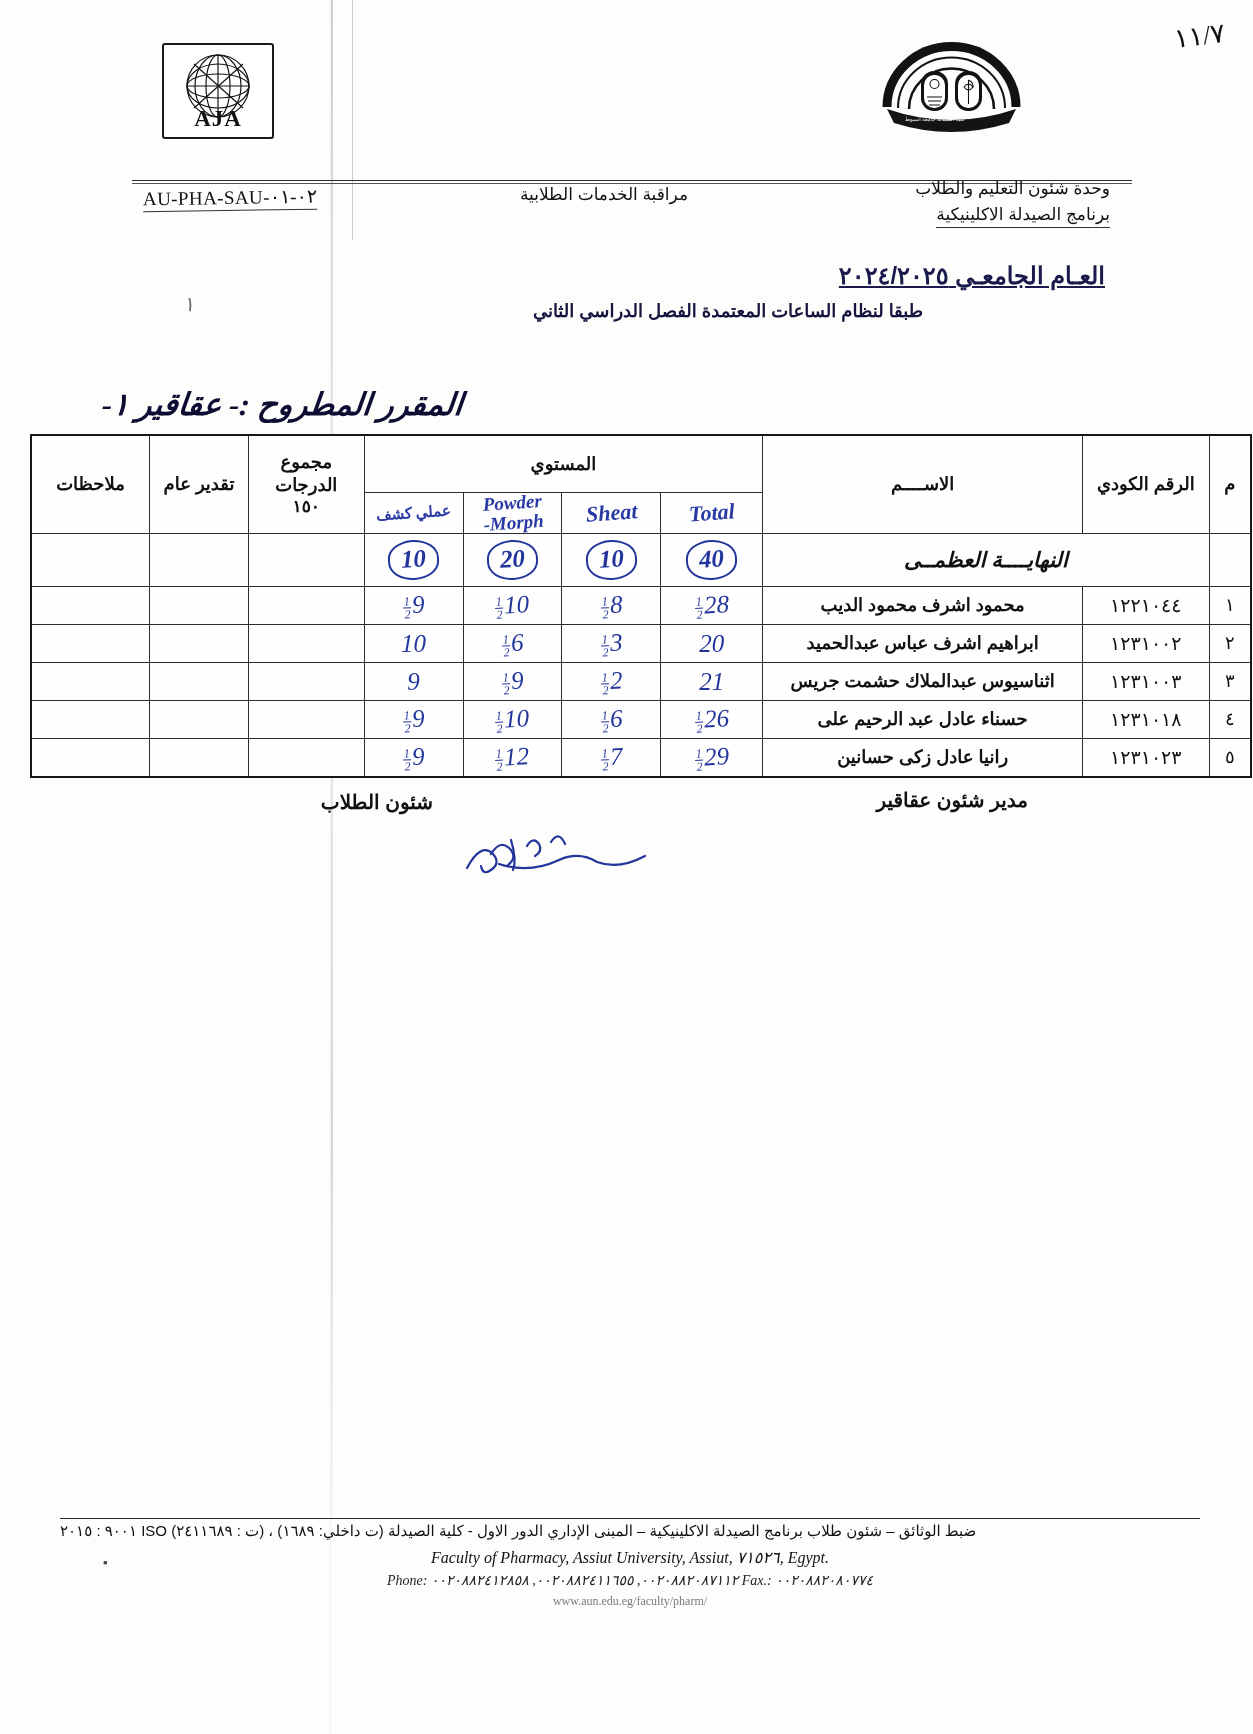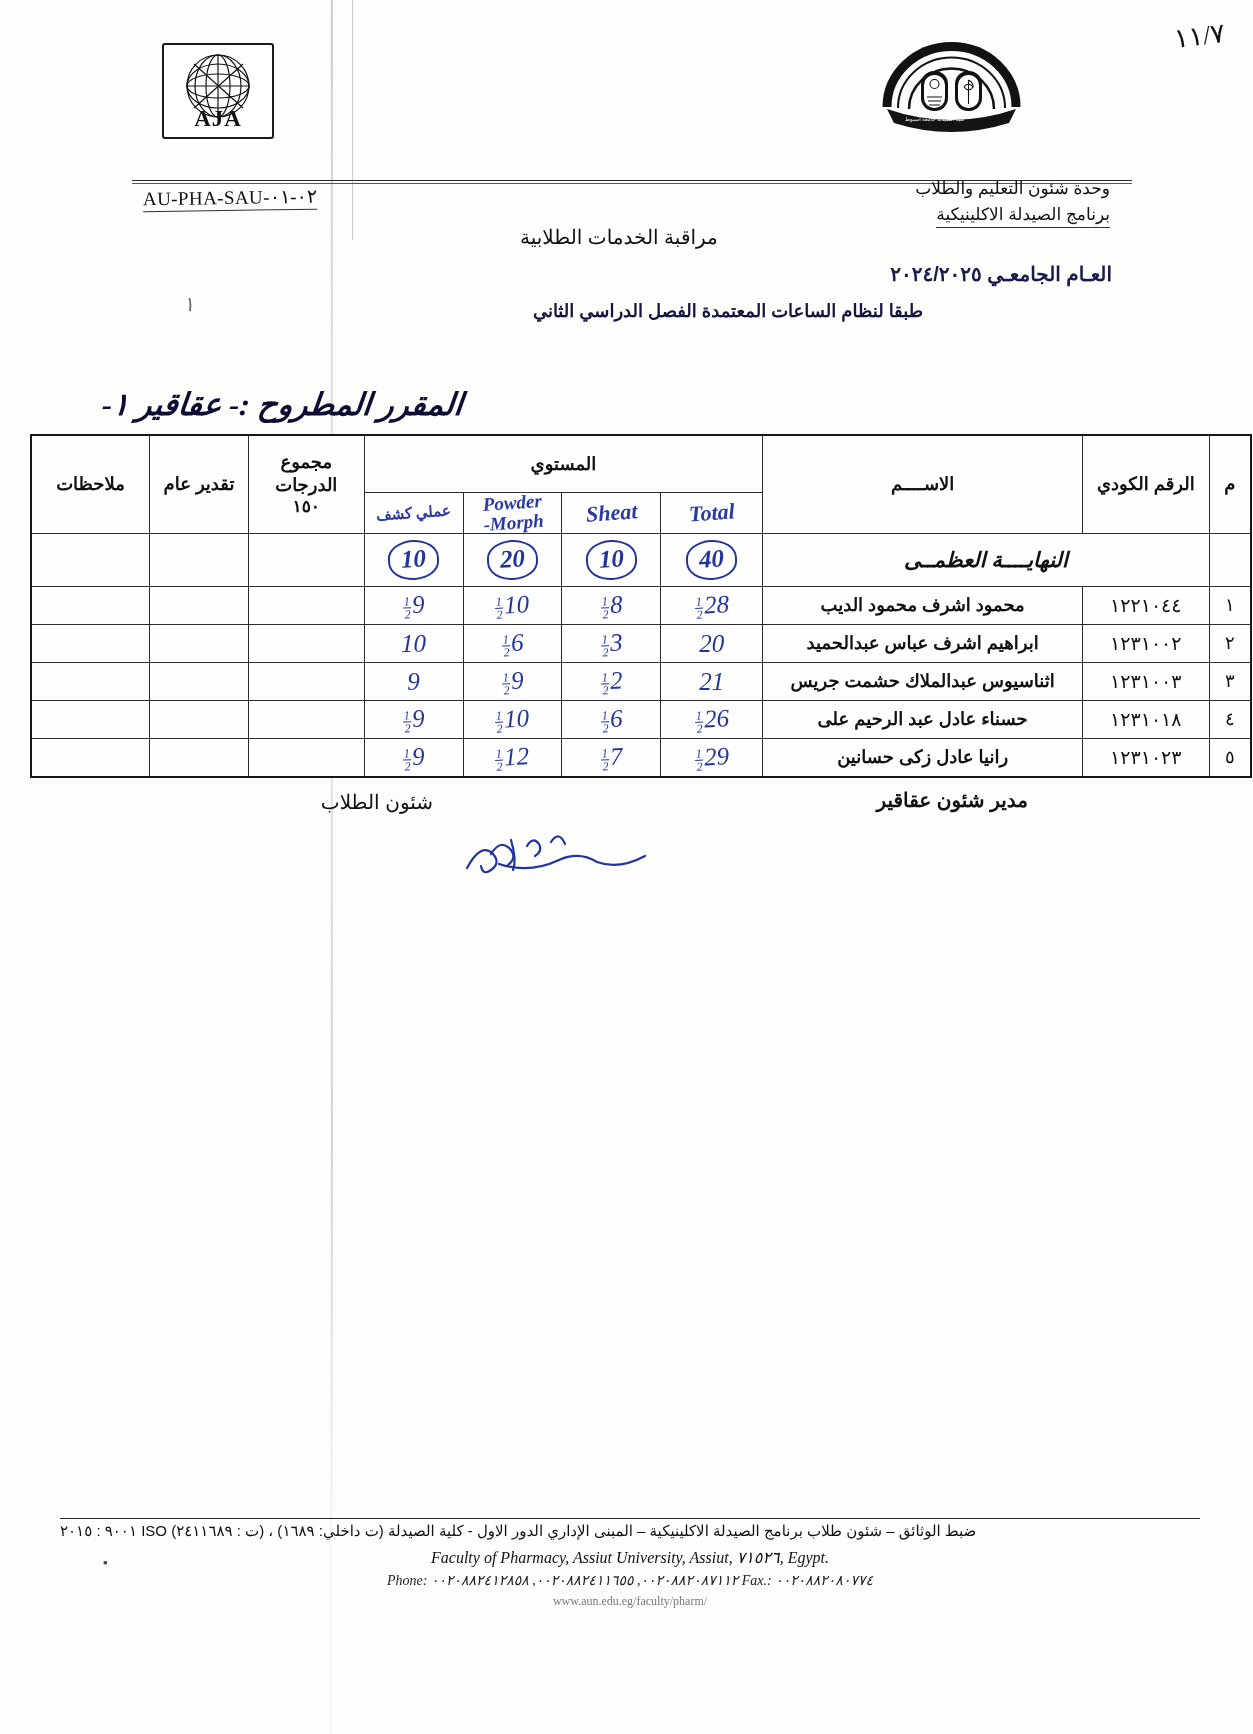--- a/index.html
+++ b/index.html
@@ -54,32 +54,32 @@
   .rule-top.thin{top:183px;border-top:0.8px solid #555;}
 
   .doccode{
     position:absolute;left:143px;top:186px;
     font-family:"Liberation Serif",serif;font-size:19px;
     letter-spacing:.4px;border-bottom:1px solid #333;padding-bottom:1px;
     transform:rotate(-0.9deg);
   }
   .hdr-mid{
     position:absolute;left:520px;top:184px;
-    font-size:20px;direction:rtl;margin-top:41px;
+    font-size:17px;direction:rtl;
   }
   .hdr-right{
     position:absolute;right:143px;top:176px;
     font-size:17px;direction:rtl;line-height:1.5;
   }
   .hdr-right .l2{border-bottom:1px solid #333;display:inline-block;}
 
   .year{
-    position:absolute;right:141px;top:262px;
-    font-size:20px;font-weight:bold;direction:rtl;
-    color:#1a1a4d;letter-spacing:.5px;
+    position:absolute;right:148px;top:262px;
+    font-size:24px;font-weight:bold;direction:rtl;
+    color:#1a1a4d;letter-spacing:.5px;text-decoration:underline;
   }
   .subtitle{
     position:absolute;right:330px;top:300px;
     font-size:18px;font-weight:bold;direction:rtl;
     color:#15153f;letter-spacing:.3px;
   }
   .pencil-mark{
     position:absolute;left:185px;top:292px;font-size:20px;color:#6b6b6b;
     transform:rotate(8deg);
   }
@@ -167,21 +167,21 @@
   }
   .frac .half{
     display:inline-flex;flex-direction:column;align-items:center;
     font-size:12px;line-height:1;transform:translateY(2px);
   }
   .frac .half .n{border-bottom:1.2px solid #23359c;padding:0 1px;}
 
   
   .sig-left{
     position:absolute;right:820px;top:790px;
-    font-size:20px;font-weight:normal;direction:rtl;color:#111;
+    font-size:20px;font-weight:bold;direction:rtl;color:#111;
   }
   .sig-right{
     position:absolute;right:225px;top:788px;
     font-size:20px;font-weight:bold;direction:rtl;color:#111;
   }
   .signature{
     position:absolute;left:455px;top:828px;width:230px;height:60px;
     color:#23359c;
   }
 

